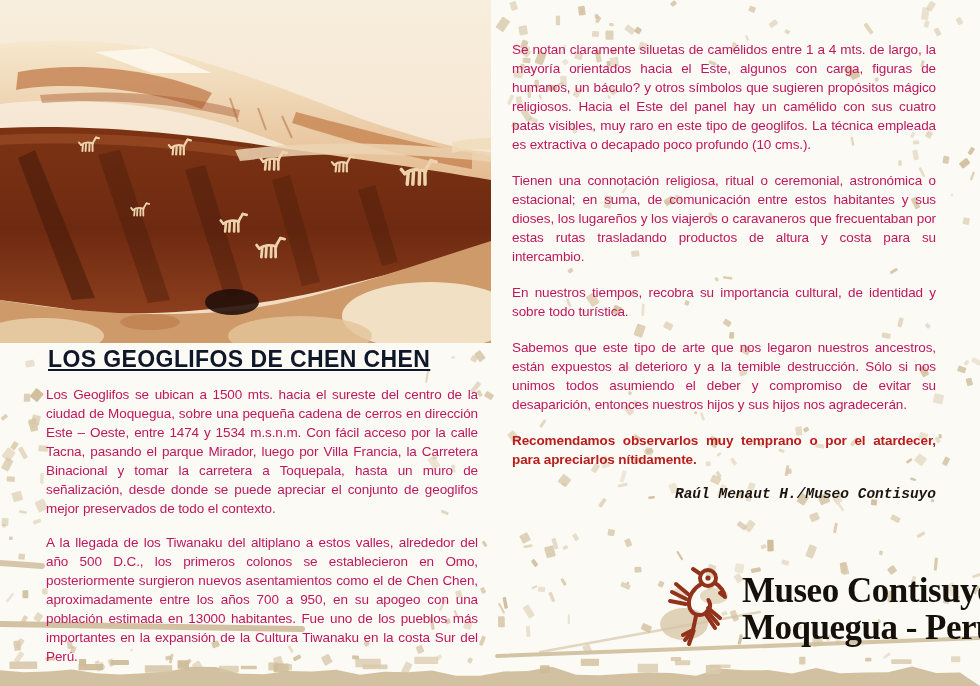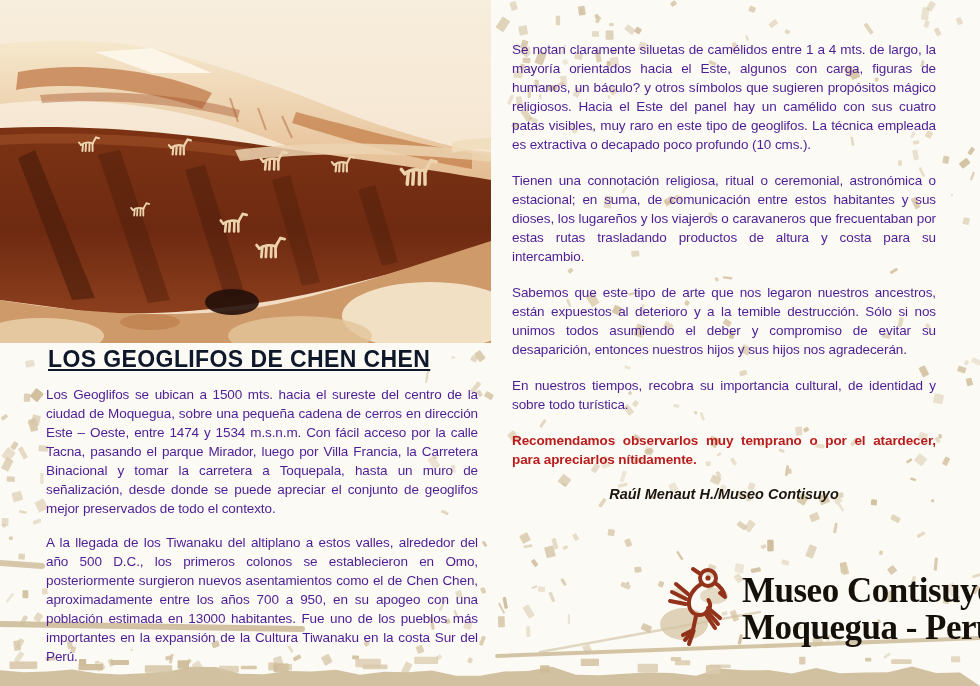--- a/index.html
+++ b/index.html
@@ -16,28 +16,28 @@
   .photo{position:absolute;left:0;top:0;width:491px;height:343px;z-index:2;}
   .photo svg{display:block;}
   
   .left-col{position:absolute;left:46px;top:340px;width:432px;z-index:3;}
   .left-col h1{
     font-size:23px;line-height:26px;font-weight:bold;color:#0f172a;
     letter-spacing:.4px;margin:6px 0 13px 2px;text-decoration:underline;
   }
   p.body-par{
     font-size:13.5px;line-height:19px;margin:0 0 15px 0;
-    text-align:justify;color:#4c1d95;letter-spacing:-.1px;
+    text-align:justify;color:#be185d;letter-spacing:-.1px;
   }
   .right-col{position:absolute;left:512px;top:40px;width:424px;z-index:3;}
   .right-col p.body-par{margin:0 0 17px 0;}
   p.bold-par{font-weight:bold;color:#b91c1c;}
   p.author-par{
     font-size:14.5px;font-weight:bold;font-style:italic;
-    margin:6px 0 0 0;color:#1d150f;text-align:center;
+    margin:6px 0 0 0;color:#1d150f;text-align:right;font-family:Liberation Mono, monospace;
   }
   
   .logo{position:absolute;left:656px;top:564px;z-index:3;display:flex;align-items:flex-start;}
   .logo-bird{width:84px;height:88px;flex:0 0 auto;}
   .logo-text{
     font-family:"Liberation Serif",serif;font-weight:bold;
     font-size:35px;line-height:37px;color:#15100a;
     margin-left:2px;margin-top:8px;white-space:nowrap;letter-spacing:-.5px;
   }
 </style>
@@ -457,22 +457,22 @@
 
   <section class="left-col">
     <h1>LOS GEOGLIFOS DE CHEN CHEN</h1>
     <p class="body-par">Los Geoglifos se ubican a 1500 mts. hacia el sureste del centro de la ciudad de Moquegua, sobre una pequeña cadena de cerros en dirección Este – Oeste, entre 1474 y 1534 m.s.n.m. Con fácil acceso por la calle Tacna, pasando el parque Mirador, luego por Villa Francia, la Carretera Binacional y tomar la carretera a Toquepala, hasta un muro de señalización, desde donde se puede apreciar el conjunto de geoglifos mejor preservados de todo el contexto.</p>
     <p class="body-par">A la llegada de los Tiwanaku del altiplano a estos valles, alrededor del año 500 D.C., los primeros colonos se establecieron en Omo, posteriormente surgieron nuevos asentamientos como el de Chen Chen, aproximadamente entre los años 700 a 950, en su apogeo con una población estimada en 13000 habitantes. Fue uno de los pueblos más importantes en la expansión de la Cultura Tiwanaku en la costa Sur del Perú.</p>
   </section>
 
   <section class="right-col">
     <p class="body-par">Se notan claramente siluetas de camélidos entre 1 a 4 mts. de largo, la mayoría orientados hacia el Este, algunos con carga, figuras de humanos, un báculo? y otros símbolos que sugieren propósitos mágico religiosos. Hacia el Este del panel hay un camélido con sus cuatro patas visibles, muy raro en este tipo de geoglifos. La técnica empleada es extractiva o decapado poco profundo (10 cms.).</p>
     <p class="body-par">Tienen una connotación religiosa, ritual o ceremonial, astronómica o estacional; en suma, de comunicación entre estos habitantes y sus dioses, los lugareños y los viajeros o caravaneros que frecuentaban por estas rutas trasladando productos de altura y costa para su intercambio.</p>
+    <p class="body-par">En nuestros tiempos, recobra su importancia cultural, de identidad y sobre todo turística.</p>
     <p class="body-par">Sabemos que este tipo de arte que nos legaron nuestros ancestros, están expuestos al deterioro y a la temible destrucción. Sólo si nos unimos todos asumiendo el deber y compromiso de evitar su desaparición, entonces nuestros hijos y sus hijos nos agradecerán.</p>
-    <p class="body-par">En nuestros tiempos, recobra su importancia cultural, de identidad y sobre todo turística.</p>
     <p class="body-par bold-par">Recomendamos observarlos muy temprano o por el atardecer, para apreciarlos nítidamente.</p>
     <p class="author-par">Raúl Menaut H./Museo Contisuyo</p>
   </section>
 
   <div class="logo">
     <svg class="logo-bird" viewBox="0 0 40 44">
       <ellipse cx="13" cy="30" rx="12" ry="8" fill="#d5c4a4" opacity=".75"></ellipse>
       <ellipse cx="28" cy="16" rx="7" ry="4" fill="#d5c4a4" opacity=".6"></ellipse>
       <g fill="none" stroke="#93321a" stroke-width="2" stroke-linecap="round" stroke-linejoin="round">
         <circle cx="25" cy="7" r="4"></circle>

